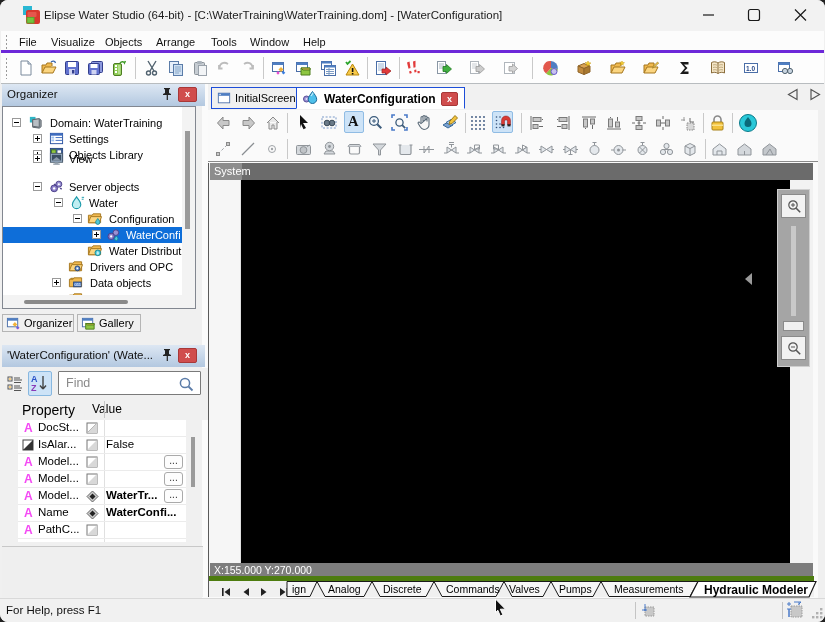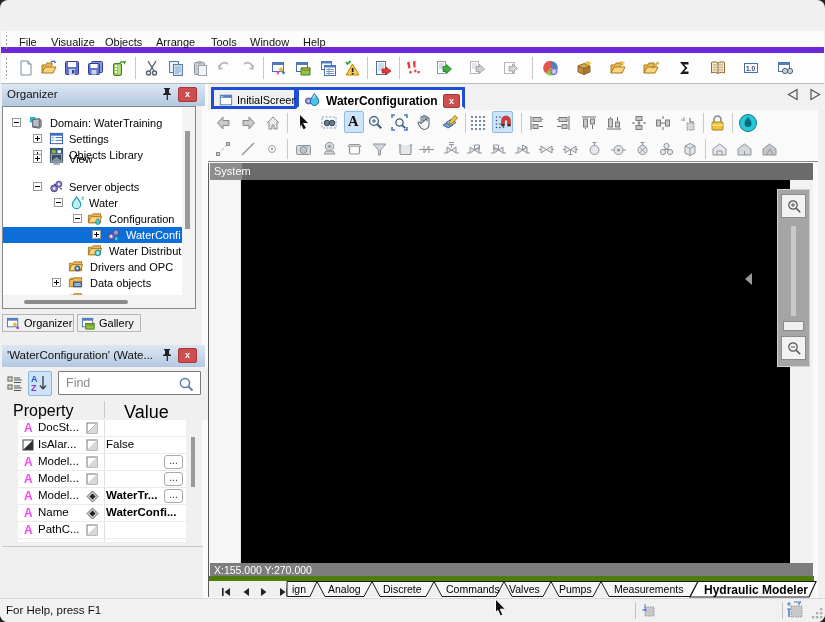--- a/index.html
+++ b/index.html
@@ -4,21 +4,21 @@
 <style>
 * { margin:0; padding:0; box-sizing:border-box; }
 html,body { width:825px; height:622px; background:#222; overflow:hidden; }
 body { font-family:"Liberation Sans", sans-serif; }
 #win { position:absolute; left:0; top:0; width:825px; height:622px; background:#f0f0f0; border-radius:8px; overflow:hidden; }
 .abs { position:absolute; }
 
 #titlebar { position:absolute; left:0; top:0; width:825px; height:31px; background:#f2f2f2; }
 #title-text { position:absolute; left:44px; top:9px; font-size:11.5px; color:#1b1b1b; white-space:nowrap; }
 
-#menubar { position:absolute; left:1px; top:31px; width:823px; height:22px; background:#fcfcfc; border-bottom:6px solid #6d28d9; }
+#menubar { position:absolute; left:1px; top:31px; width:823px; height:22px; background:#fcfcfc; border-bottom:3px solid #6d28d9; }
 #menubar span { position:absolute; top:5px; font-size:11px; color:#111; }
 .grip { position:absolute; width:3px; background-image:radial-gradient(circle, #9a9a9a 1px, transparent 1.1px); background-size:3px 4px; }
 
 #toolbar { position:absolute; left:1px; top:53px; width:823px; height:31px; background:#fdfdfd; border-bottom:1px solid #b8bcbf; }
 .tbi { position:absolute; top:7px; width:16px; height:16px; }
 .tsep { position:absolute; top:4px; width:1px; height:22px; background:#c9c9c9; }
 
 #dock { position:absolute; left:0; top:84px; width:208px; height:514px; background:#f0f0f0; }
 .pheader { position:absolute; left:2px; width:203px; height:22px; background:linear-gradient(#dde7f3,#b3c8e0); }
 .pheader .ptitle { position:absolute; left:5px; top:4px; font-size:11.5px; color:#111; white-space:nowrap; }
@@ -36,32 +36,47 @@
 
 #propgrid { position:absolute; font-size:11.5px; }
 .prow { position:absolute; left:0; width:100%; height:17px; border-bottom:1px solid #ebebeb; }
 .pA { position:absolute; left:6px; top:1px; color:#f448f4; font-weight:bold; font-size:12px; }
 .pname { position:absolute; left:20px; top:1px; color:#000; }
 .pval { position:absolute; left:88px; top:1px; color:#000; }
 .dots { position:absolute; width:19px; height:14px; top:1px; background:#fdfdfd; border:1px solid #aaa; border-radius:3px; font-size:10px; text-align:center; line-height:10px; color:#333; }
 
 #canvasarea { position:absolute; left:208px; top:84px; width:610px; height:514px; background:#fafafa; }
 
-.doctab { position:absolute; top:3px; height:22px; border:3px solid #1d4ed8; font-size:11px; }
+.doctab { position:absolute; top:3px; height:22px; border:1px solid #1d4ed8; font-size:11px; }
 
 #syslabel { position:absolute; font-size:11px; color:#fff; }
 
 
 #statusbar { position:absolute; left:0; top:598px; width:825px; height:24px; background:#f1f1f1; border-top:1px solid #d9d9d9; }
 #statusbar .stext { position:absolute; left:6px; top:5px; font-size:11.5px; color:#111; }
 </style>
 </head>
 <body>
 <div id="win">
 
+  <div id="titlebar">
+    <svg class="abs" style="left:22px;top:5px" width="20" height="20" viewBox="0 0 20 20">
+      <rect x="1" y="1" width="9" height="9" fill="#29b7d3"></rect>
+      <rect x="4" y="5" width="14" height="14" rx="2" fill="#d8382e"></rect>
+      <rect x="5.5" y="7" width="9" height="5" rx="1" fill="#e4574d"></rect>
+      <rect x="4.5" y="12" width="8" height="6.5" fill="#5aa82d"></rect>
+      <rect x="5.5" y="13" width="6" height="4.5" fill="#74c33e"></rect>
+    </svg>
+    <span id="title-text">Elipse Water Studio  (64-bit) - [C:\WaterTraining\WaterTraining.dom] - [WaterConfiguration]</span>
+    <svg class="abs" style="left:700px;top:0" width="125" height="30" viewBox="0 0 125 30">
+      <line x1="3" y1="15" x2="14" y2="15" stroke="#1a1a1a" stroke-width="1.2"></line>
+      <rect x="48.5" y="9.5" width="11" height="11" rx="2" fill="none" stroke="#1a1a1a" stroke-width="1.2"></rect>
+      <path d="M95 9.5 L106 20.5 M106 9.5 L95 20.5" stroke="#1a1a1a" stroke-width="1.2"></path>
+    </svg>
+  </div>
 
   <div id="menubar">
     <div class="grip" style="left:4px;top:3px;height:16px"></div>
     <span style="left:18px">File</span>
     <span style="left:50px">Visualize</span>
     <span style="left:104px">Objects</span>
     <span style="left:155px">Arrange</span>
     <span style="left:210px">Tools</span>
     <span style="left:249px">Window</span>
     <span style="left:302px">Help</span>
@@ -398,22 +413,22 @@
       <div class="abs" style="left:58px;top:3px;width:143px;height:24px;background:#fff;border:1px solid #7a7a7a;border-radius:1px">
         <span class="abs" style="left:7px;top:4px;font-size:12.5px;color:#8a8a8a">Find</span>
         <svg class="abs" style="left:119px;top:4px" width="17" height="17" viewBox="0 0 17 17">
             <circle cx="7" cy="7" r="4.6" fill="none" stroke="#5b7ca8" stroke-width="1.5"></circle>
             <path d="M10.5 10.5l4 4" stroke="#5b7ca8" stroke-width="1.8"></path>
           </svg>
       </div>
     </div>
 
     <div class="abs" style="left:0;top:315px;width:208px;height:21px;background:#f0f0f0;font-size:12px">
-      <span class="abs" style="left:13px;top:3px;font-size:16px">Property</span>
-      <span class="abs" style="left:124px;top:3px;font-size:18px">Value</span>
+      <span class="abs" style="left:22px;top:3px;font-size:14px">Property</span>
+      <span class="abs" style="left:92px;top:3px;font-size:12px">Value</span>
       <div class="abs" style="left:104px;top:2px;width:1px;height:17px;background:#c8c8c8"></div>
     </div>
 
     <div id="propgrid" class="abs" style="left:18px;top:336px;width:168px;height:122px;background:#fff">
       <div class="abs" style="left:86px;top:0;width:1px;height:122px;background:#e0e0e0"></div>
       <div class="prow" style="top:0">
         <span class="pA">A</span>
           <span class="pname">DocSt...</span>
         <svg class="abs" style="left:68px;top:2px" width="13" height="13" viewBox="0 0 13 13">
             <rect x="1" y="1" width="10" height="10" fill="#fff" stroke="#777"></rect>

